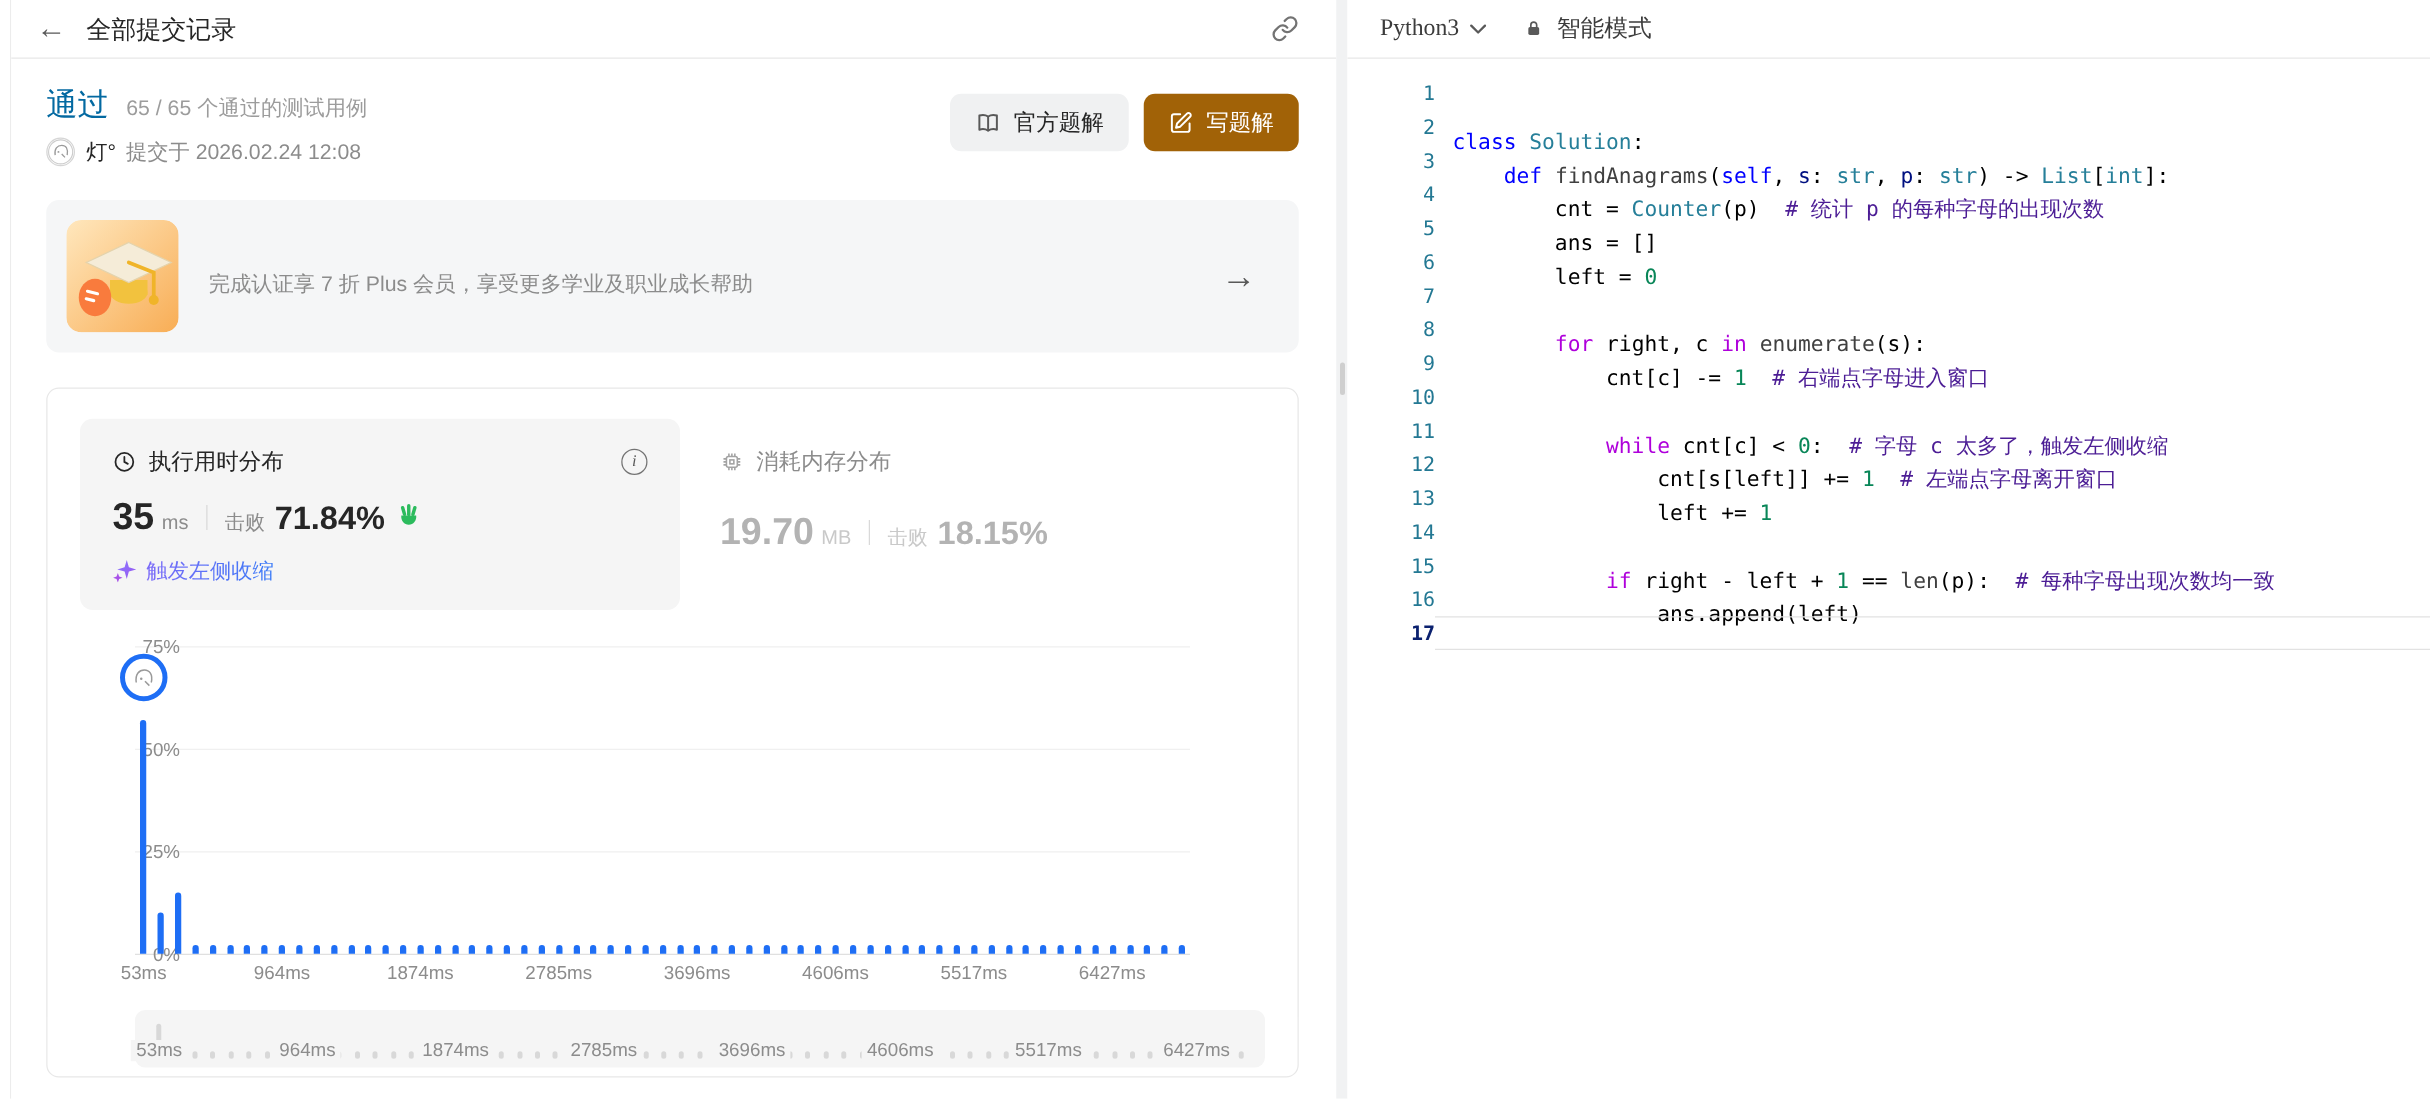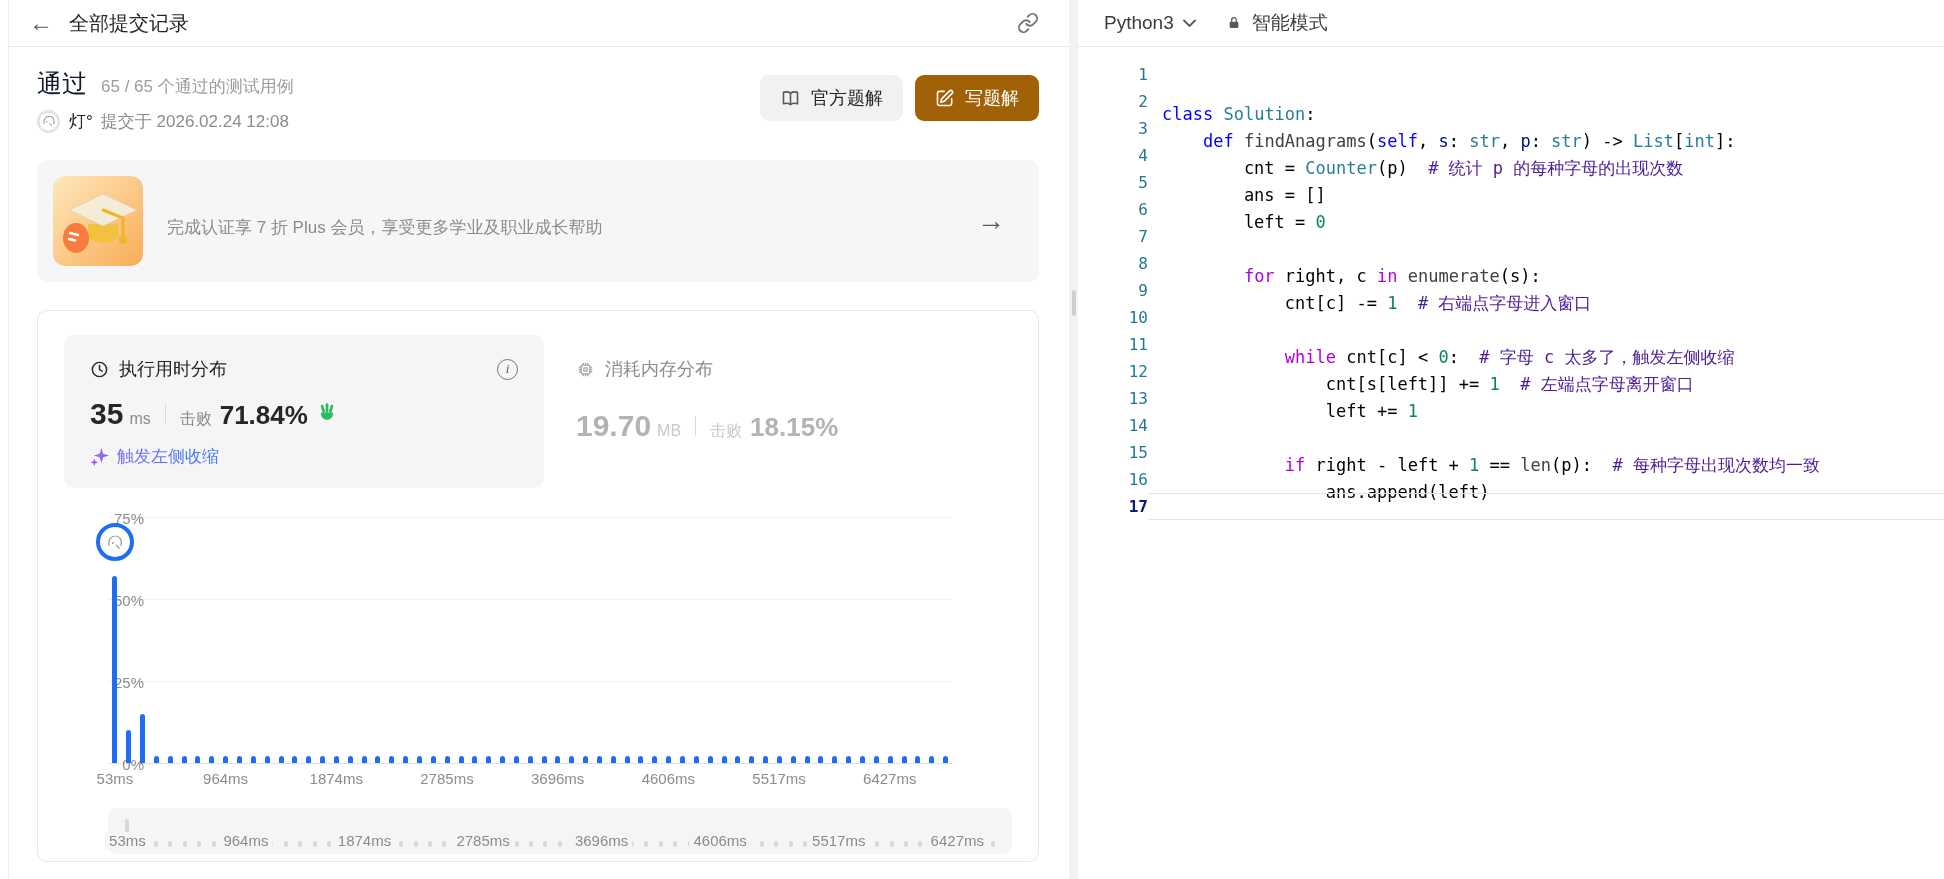--- a/index.html
+++ b/index.html
@@ -12,21 +12,21 @@
   .left-panel { position:absolute; left:9px; top:0; width:1060px; height:879px; background:#fff; }
   .lp-header { height:47px; border-bottom:1px solid #e8e8e8; display:flex; align-items:center; padding:0 30px 0 20px; }
   .back-arrow { font-size:24px; color:#595959; margin-right:16px; cursor:pointer; line-height:1; }
   .lp-title { font-size:20px; color:#262626; }
   .link-icon { margin-left:auto; display:flex; cursor:pointer; }
 
   .lp-content { padding:20px 30px 0 28px; }
   .status-row { display:flex; }
   .status-left {}
   .result-line { display:flex; align-items:baseline; }
-  .result-accepted { font-size:25px; color:#0f172a; font-weight:500; }
+  .result-accepted { font-size:25px; color:#0369a1; font-weight:500; }
   .result-tests { font-size:17px; color:#9c9c9c; margin-left:14px; }
   .user-line { display:flex; align-items:center; margin-top:10px; }
   .avatar { width:23px; height:23px; border-radius:50%; border:1px solid #d5d5d5; overflow:hidden; background:#fff; flex:none; }
   .user-name { font-size:17px; color:#262626; margin-left:9px; }
   .submit-time { font-size:17px; color:#8c8c8c; margin-left:8px; }
   .action-btns { margin-left:auto; display:flex; gap:12px; margin-top:8px; }
   .btn { height:46px; border-radius:9px; display:flex; align-items:center; padding:0 20px; font-size:18px; cursor:pointer; border:none; font-family:inherit; }
   .btn-gray { background:#f0f1f2; color:#262626; }
   .btn-green { background:#a16207; color:#fff; }
   .btn svg { margin-right:10px; }
@@ -85,21 +85,21 @@
     background:#f5f5f5; padding:0 4px; white-space:nowrap; }
 
   
   .divider { position:absolute; left:1069px; top:0; width:9px; height:879px; background:#f1f2f3; cursor:col-resize; }
   .divider-handle { position:absolute; left:2.5px; top:290px; width:4px; height:26px; border-radius:2px; background:#cfcfcf; }
 
   
   .right-panel { position:absolute; left:1078px; top:0; right:0; height:879px; background:#fff; }
   .rp-header { height:47px; border-bottom:1px solid #e8e8e8; display:flex; align-items:center; padding:0 26px; }
   .lang-select { display:flex; align-items:center; cursor:pointer; }
-  .lang-label { font-size:19px; color:#3c3c3c; }
+  .lang-label { font-size:19px; color:#3c3c3c;font-family:Liberation Serif, serif; }
   .lang-select svg { margin-left:9px; }
   .mode-group { display:flex; align-items:center; margin-left:30px; }
   .mode-label { font-size:19px; color:#3c3c3c; margin-left:10px; }
 
   .editor { padding-top:14px; font-family:"DejaVu Sans Mono","Liberation Mono",monospace; font-size:17px; overflow:hidden; }
   .code-line { display:flex; height:27px; line-height:27px; position:relative; }
   .gutter-num { width:70px; flex:none; text-align:right; color:#237893; font-size:16px; user-select:none; }
   .line-content { margin-left:14px; position:relative; white-space:pre; flex:1;margin-top:40px; }
   .indent-guide { position:absolute; top:0; bottom:0; width:1px; background:#e7e7e7; }
   .tokens { position:relative; }

